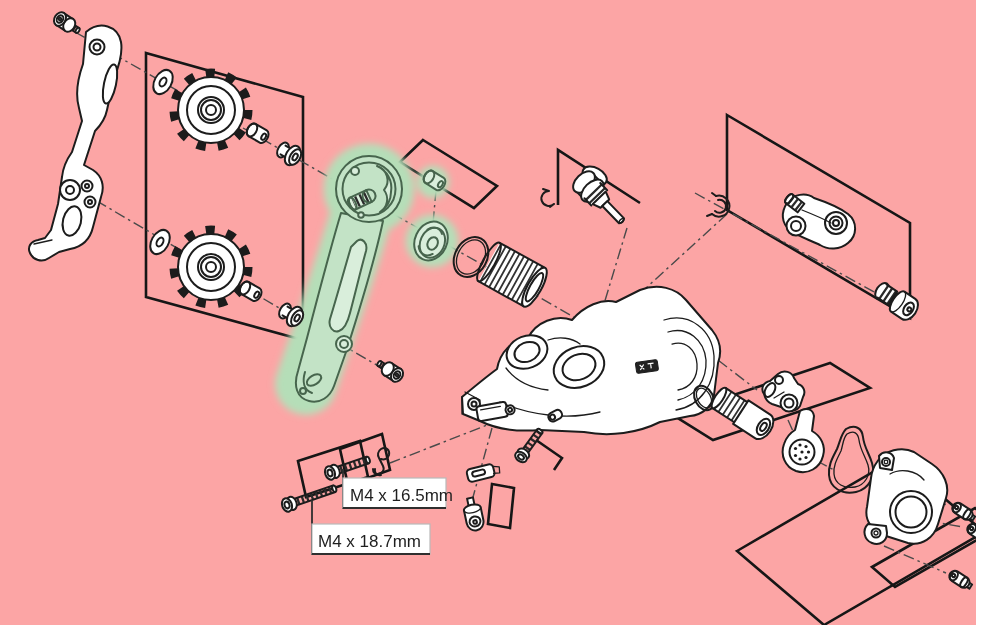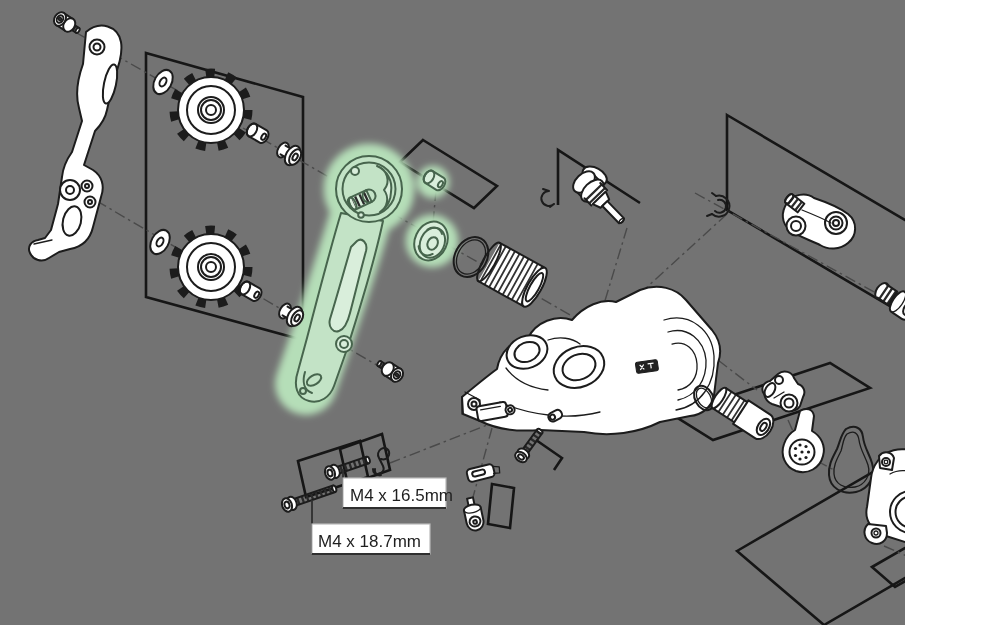--- a/index.html
+++ b/index.html
@@ -1,16 +1,16 @@
 <!DOCTYPE html>
 <html><head>
 <meta charset="utf-8">
 <style>
   html,body{margin:0;padding:0;background:#fff;}
-  .stage{position:relative;width:905px;height:625px;background:#737373;overflow:hidden;
+  .stage{position:relative;width:976px;height:625px;background:#fca5a5;overflow:hidden;
          font-family:"Liberation Sans", sans-serif;}
   svg{position:absolute;inset:0;}
   .ln{fill:none;stroke:#1c1c1c;stroke-width:2;stroke-linecap:round;stroke-linejoin:round;}
   .fw{fill:#ffffff;stroke:#1c1c1c;stroke-width:2;stroke-linejoin:round;}
   .thin{stroke-width:1.3;}
   .box{fill:none;stroke:#161616;stroke-width:2.6;stroke-linejoin:miter;}
   .dash{fill:none;stroke:#4a4a4a;stroke-width:1.4;stroke-dasharray:11 4 2.5 4;}
   .hatch{fill:none;stroke:#2a2a2a;stroke-dasharray:2.3 2.5;}
   .coil{fill:none;stroke:#333;stroke-dasharray:1.8 3.4;}
   .gf{fill:#c3e3c6;stroke:#47654d;stroke-width:2;stroke-linejoin:round;}

